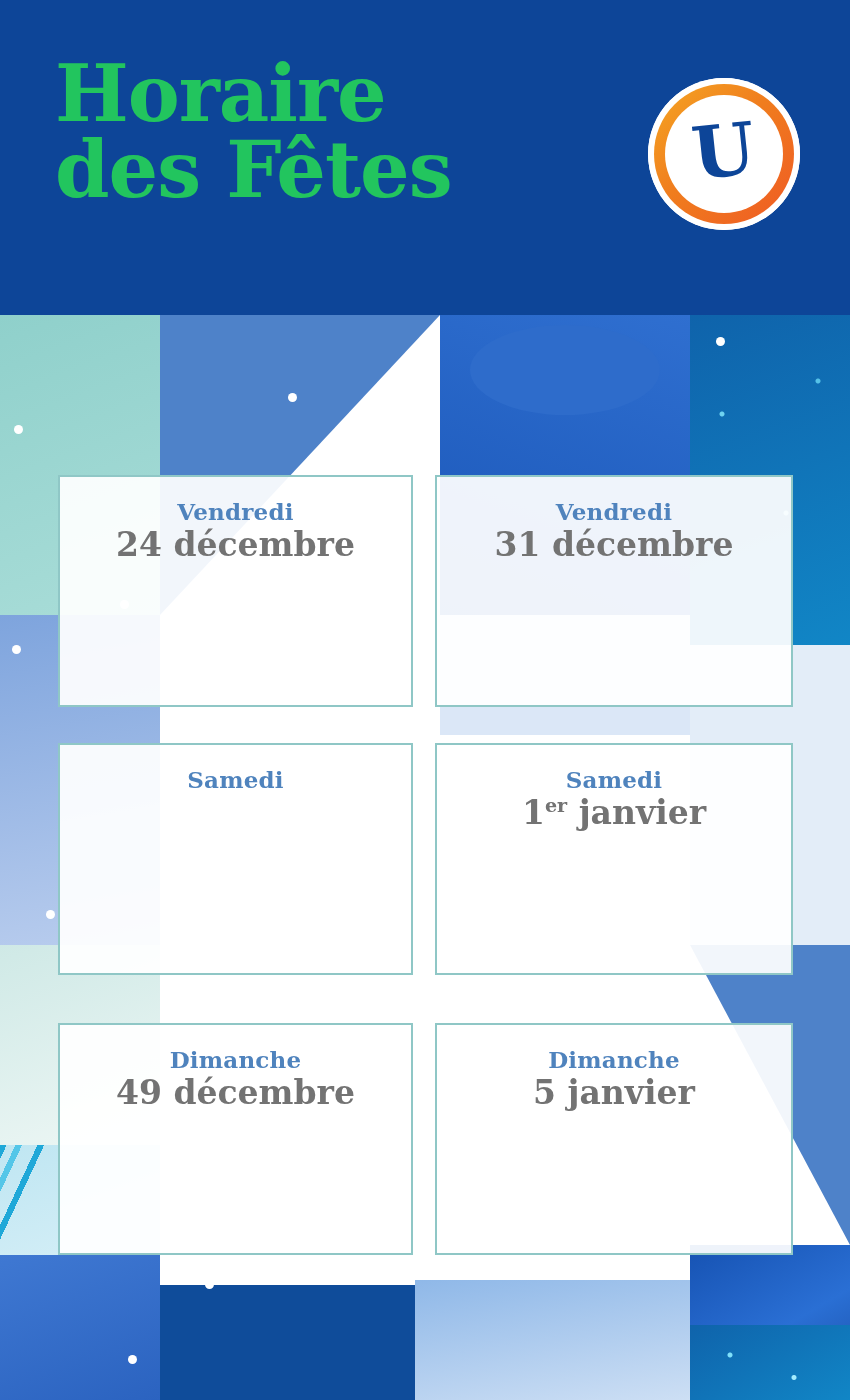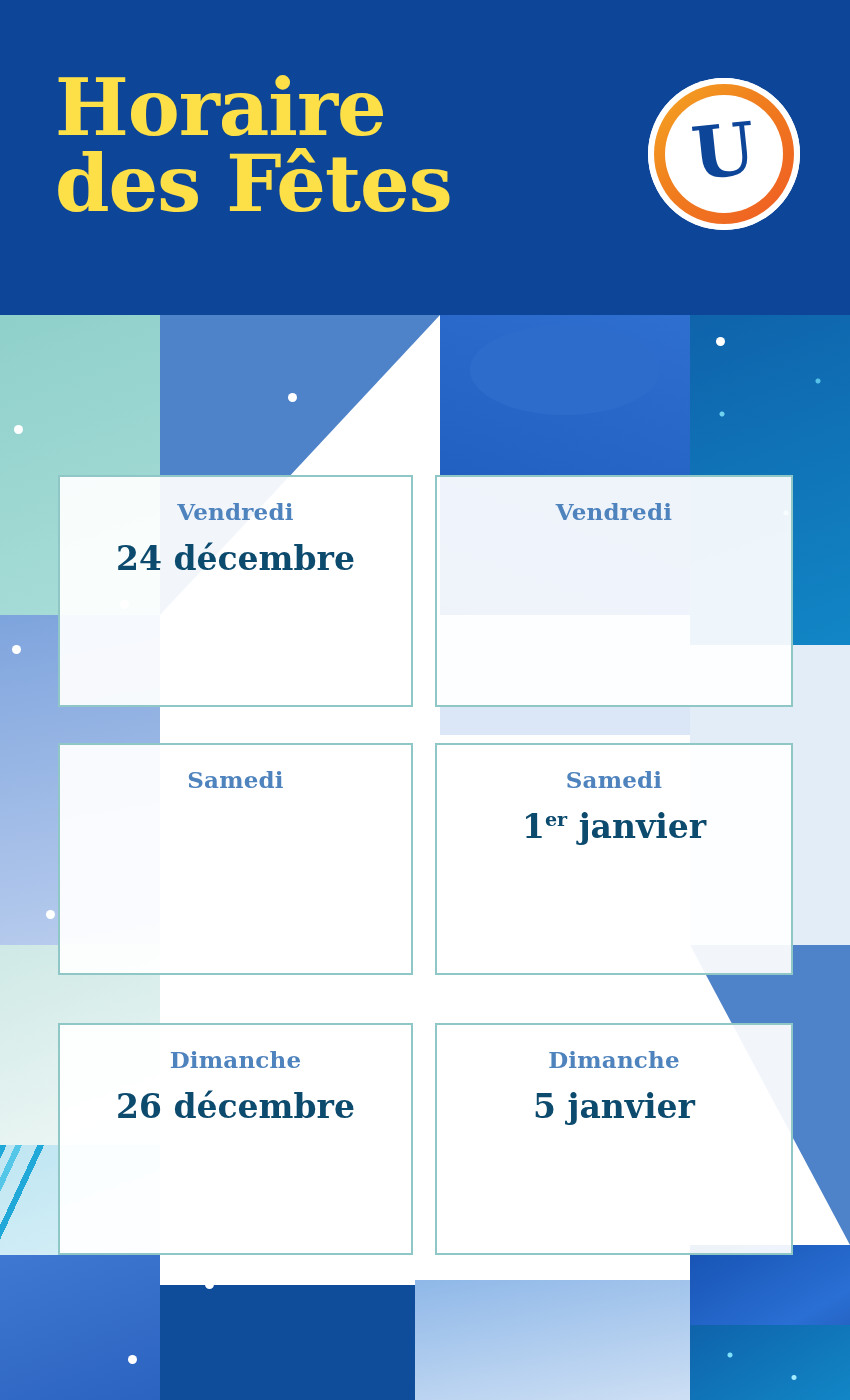--- a/index.html
+++ b/index.html
@@ -26,22 +26,22 @@
     top: 0; left: 0;
     width: 850px;
     height: 315px;
     background: #0d4598;
     z-index: 10;
   }
 
   .header-title {
     position: absolute;
     left: 55px;
-    top: 70px;
-    color: #fde047;
+    top: 56px;
+    color: #22c55e;
     font-family: "DejaVu Serif", serif;
     font-weight: bold;
     font-size: 78px;
     line-height: 0.98;
     letter-spacing: -1px;
     white-space: pre-line;
   }
 
   
   .logo {
@@ -127,26 +127,26 @@
   }
   .card-day {
     color: #4f83bd;
     font-family: "DejaVu Serif", serif;
     font-weight: bold;
     font-size: 23px;
     letter-spacing: 0.2px;
     line-height: 1.15;
   }
   .card-date {
-    color: #0c4a6e;
+    color: #737373;
     font-family: "DejaVu Serif", serif;
     font-weight: bold;
     font-size: 33px;
     line-height: 1.2;
-    margin-top: 14px;
+    margin-top: 0;
   }
   .card-date sup {
     font-size: 0.58em;
     vertical-align: super;
     line-height: 0;
   }
 
   .c1 { left: 58px;  top: 160px; width: 355px; height: 232px; }
   .c2 { left: 435px; top: 160px; width: 358px; height: 232px; }
   .c3 { left: 58px;  top: 428px; width: 355px; height: 232px; }
@@ -215,36 +215,37 @@
 
   <div class="cards">
 
     <div class="card c1">
       <div class="card-day">Vendredi</div>
       <div class="card-date">24 décembre</div>
     </div>
 
     <div class="card c2">
       <div class="card-day">Vendredi</div>
+      <div class="card-date">31 décembre</div>
     </div>
 
     <div class="card c3">
       <div class="card-day">Samedi</div>
     </div>
 
     <div class="card c4">
       <div class="card-day">Samedi</div>
       <div class="card-date">
         <span>1</span><sup>er</sup><span> janvier</span>
       </div>
     </div>
 
     <div class="card c5">
       <div class="card-day">Dimanche</div>
-      <div class="card-date">26 décembre</div>
+      <div class="card-date">49 décembre</div>
     </div>
 
     <div class="card c6">
       <div class="card-day">Dimanche</div>
       <div class="card-date">5 janvier</div>
     </div>
   </div>
 
   <div class="header">
     <div class="header-title">Horaire

